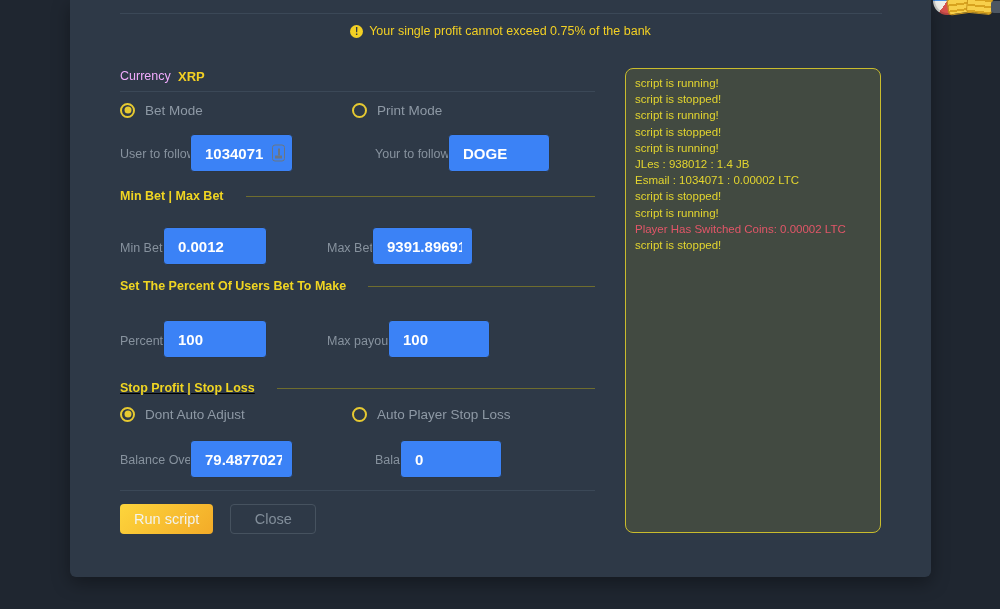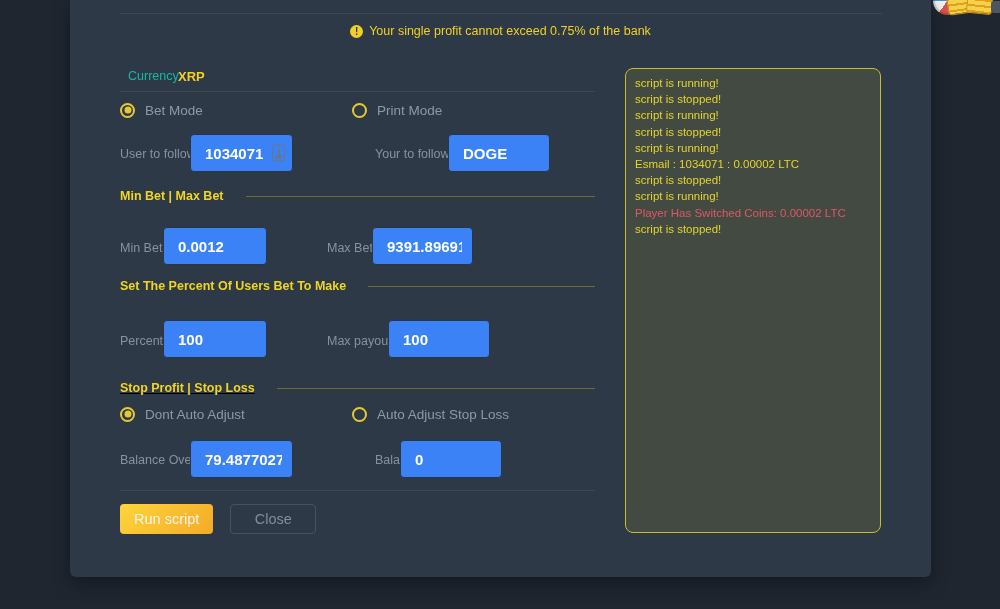--- a/index.html
+++ b/index.html
@@ -23,21 +23,21 @@
     position:absolute; left:0; top:24px; width:100%;
     display:flex; justify-content:center; align-items:center; gap:6px;
     color:#f3d024; font-size:12.5px;
   }
   .notice-icon {
     width:13px; height:13px; border-radius:50%;
     background:#f3d024; color:#2e3947;
     font-size:10px; font-weight:bold; line-height:13px; text-align:center;
     flex:0 0 auto;
   }
-  .lbl { color:#14b8a6; font-size:12.5px;margin-left:8px; }
+  .lbl { color:#f0abfc; font-size:12.5px; }
   .row { position:absolute; left:50px; width:475px; }
   .row-divider { position:absolute; left:50px; width:475px; height:1px; background:#3b4857; }
 
   .currency-row { top:60px; height:32px; display:flex; align-items:center; }
   .currency-val { position:absolute; left:58px; color:#f3d024; font-weight:bold; font-size:13px; }
 
   .radio-row { display:flex; align-items:center; }
   .radio-opt { display:flex; align-items:flex-end; gap:10px; cursor:default; }
   .radio-opt.second { position:absolute; left:232px; }
   .radio {
@@ -199,21 +199,21 @@
     <span class="sec-title">Stop Profit | Stop Loss</span>
     <span class="sec-line"></span>
   </div>
   <div class="row radio-row" style="top:404px; height:20px;">
     <div class="radio-opt">
       <span class="radio checked"></span>
       <span class="radio-lbl">Dont Auto Adjust</span>
     </div>
     <div class="radio-opt second">
       <span class="radio"></span>
-      <span class="radio-lbl">Auto Adjust Stop Loss</span>
+      <span class="radio-lbl">Auto Player Stop Loss</span>
     </div>
   </div>
   <span class="field-lbl" style="left:50px; top:453px;">Balance Over</span>
   <div class="field" style="left:120px; top:440px; width:103px;">
     <input class="field-input" value="79.48770271" style="">
   </div>
   <span class="field-lbl" style="left:305px; top:453px;">Balance Under</span>
   <div class="field" style="left:330px; top:440px; width:102px;">
     <input class="field-input" value="0" style="">
   </div>
@@ -224,20 +224,21 @@
     <button class="btn btn-run">Run script</button>
     <button class="btn btn-close">Close</button>
   </div>
 
   <div class="console">
       <div class="log-line">script is running!</div>
       <div class="log-line">script is stopped!</div>
       <div class="log-line">script is running!</div>
       <div class="log-line">script is stopped!</div>
       <div class="log-line">script is running!</div>
+      <div class="log-line">JLes : 938012 : 1.4 JB</div>
       <div class="log-line">Esmail : 1034071 : 0.00002 LTC</div>
       <div class="log-line">script is stopped!</div>
       <div class="log-line">script is running!</div>
       <div class="log-line alert">Player Has Switched Coins: 0.00002 LTC</div>
       <div class="log-line">script is stopped!</div>
     </div>
 
 </div>
 
 </body></html>

